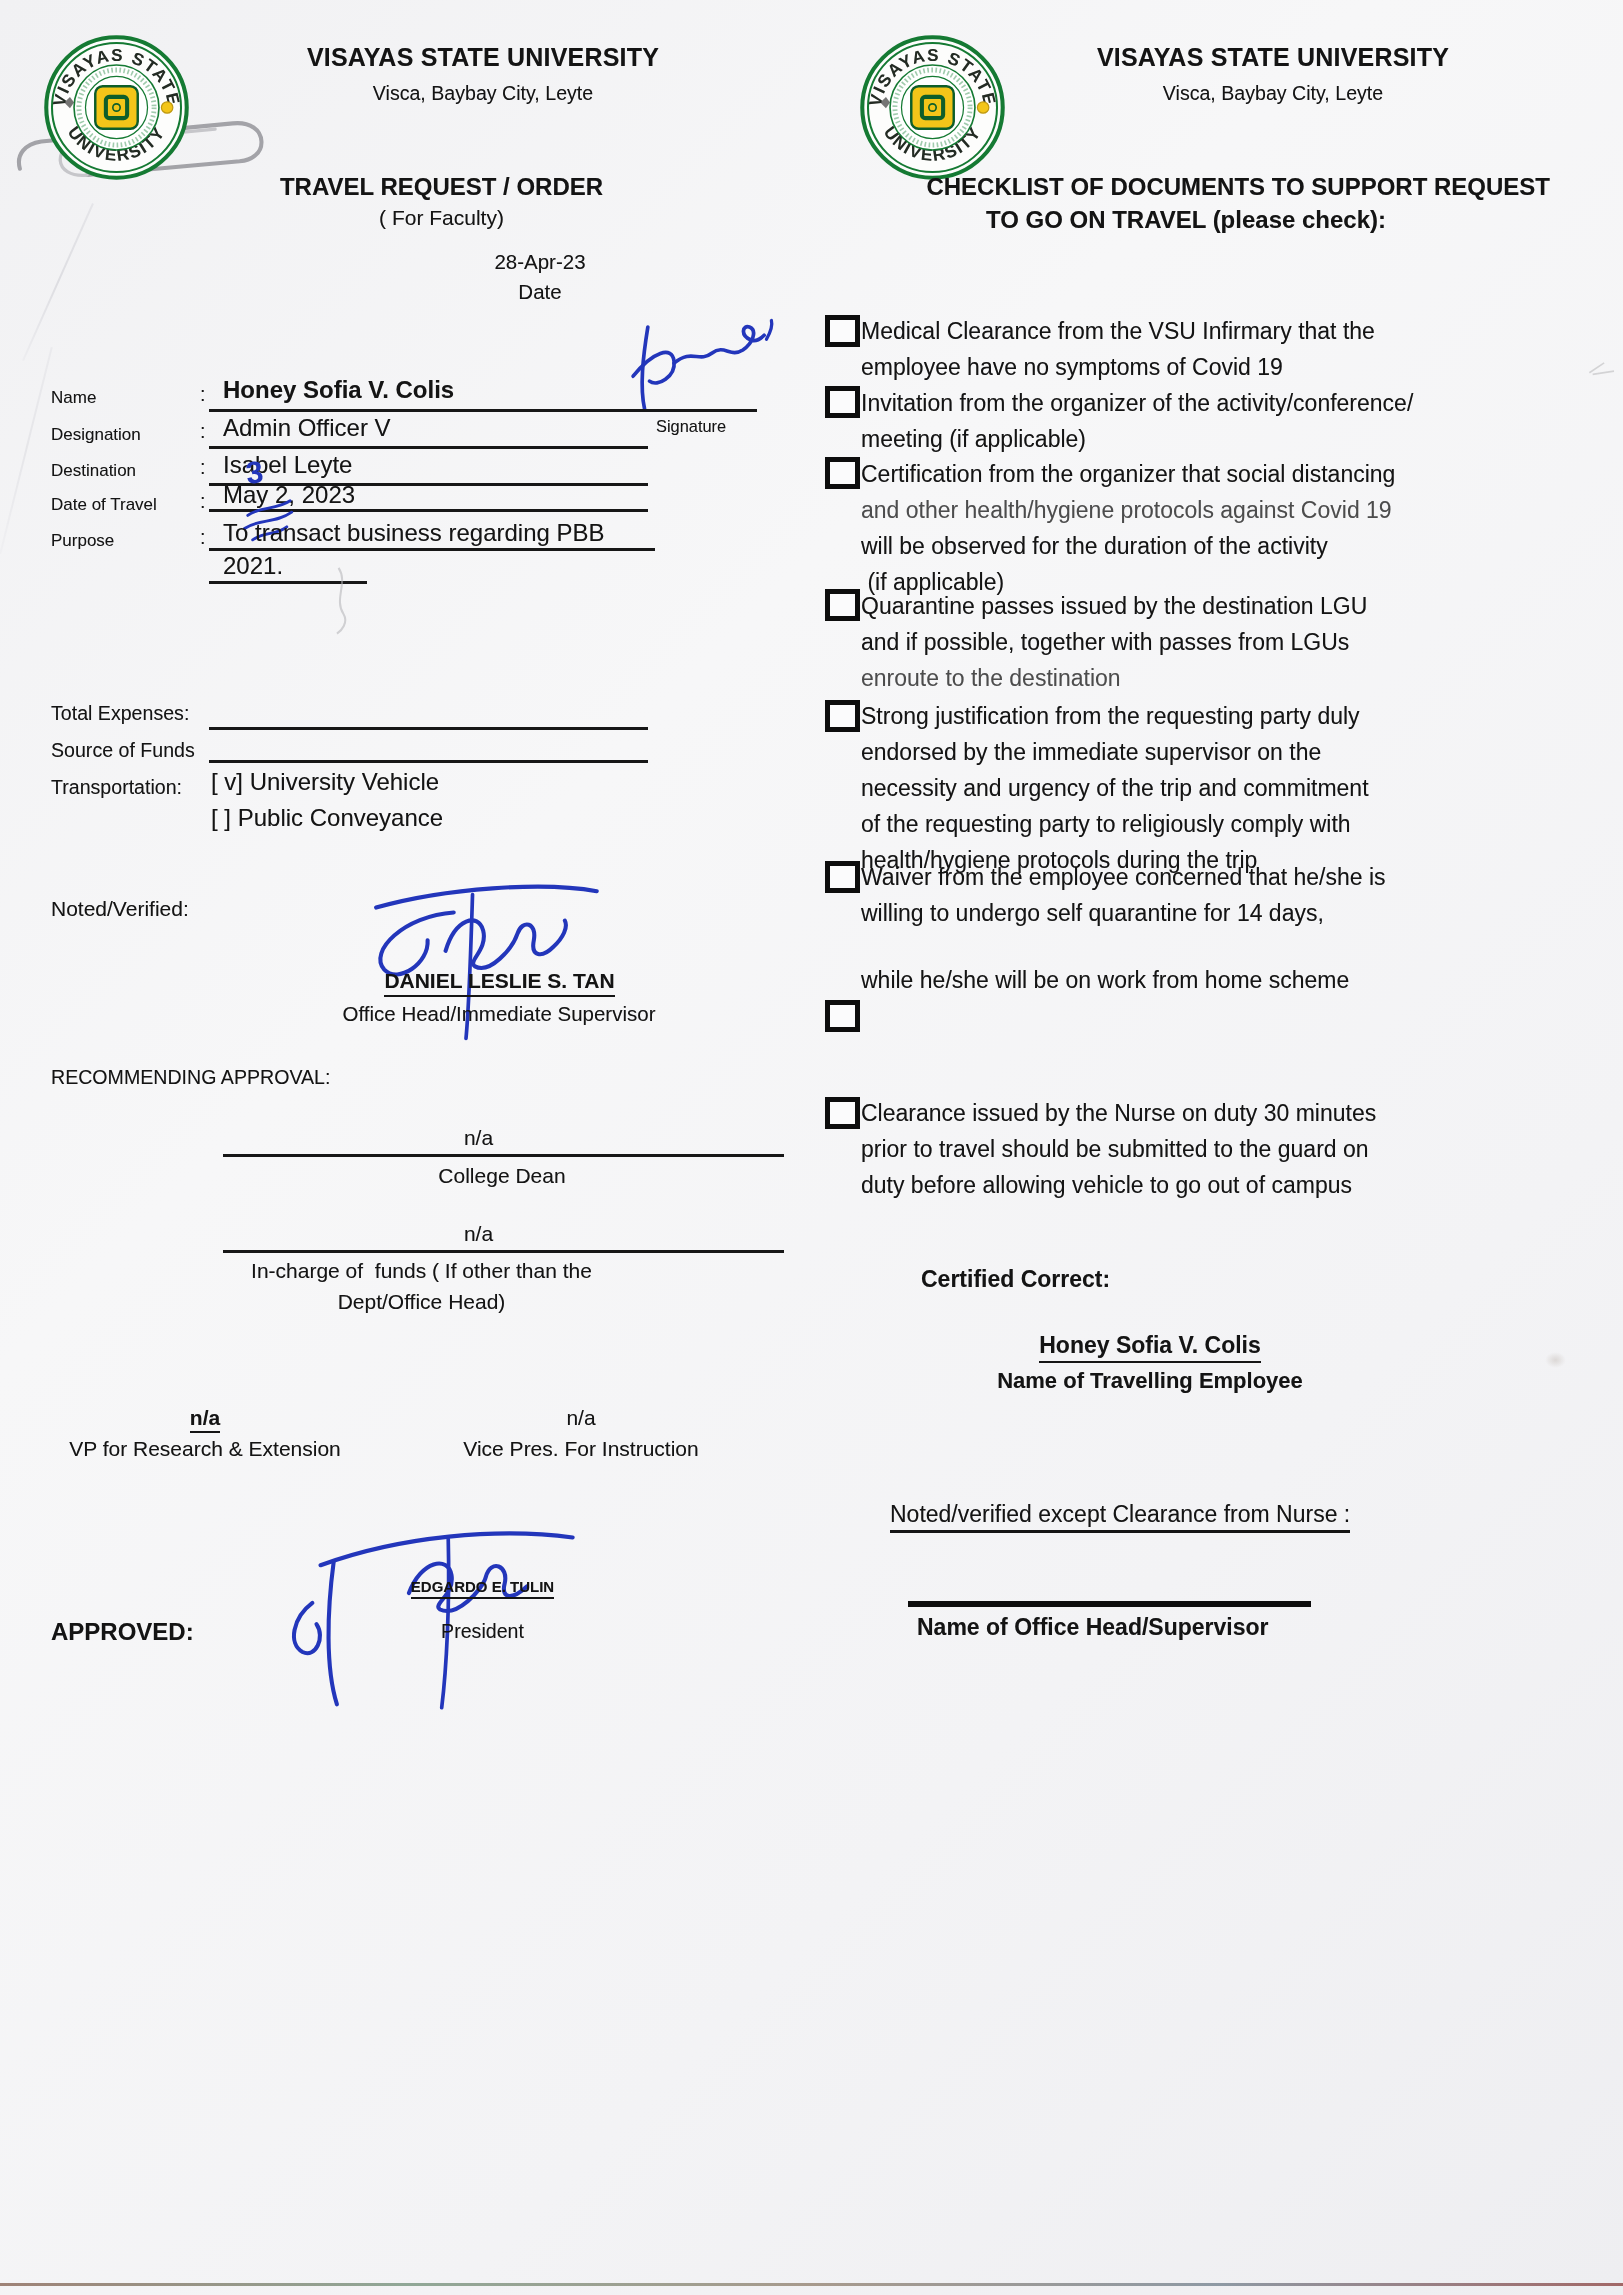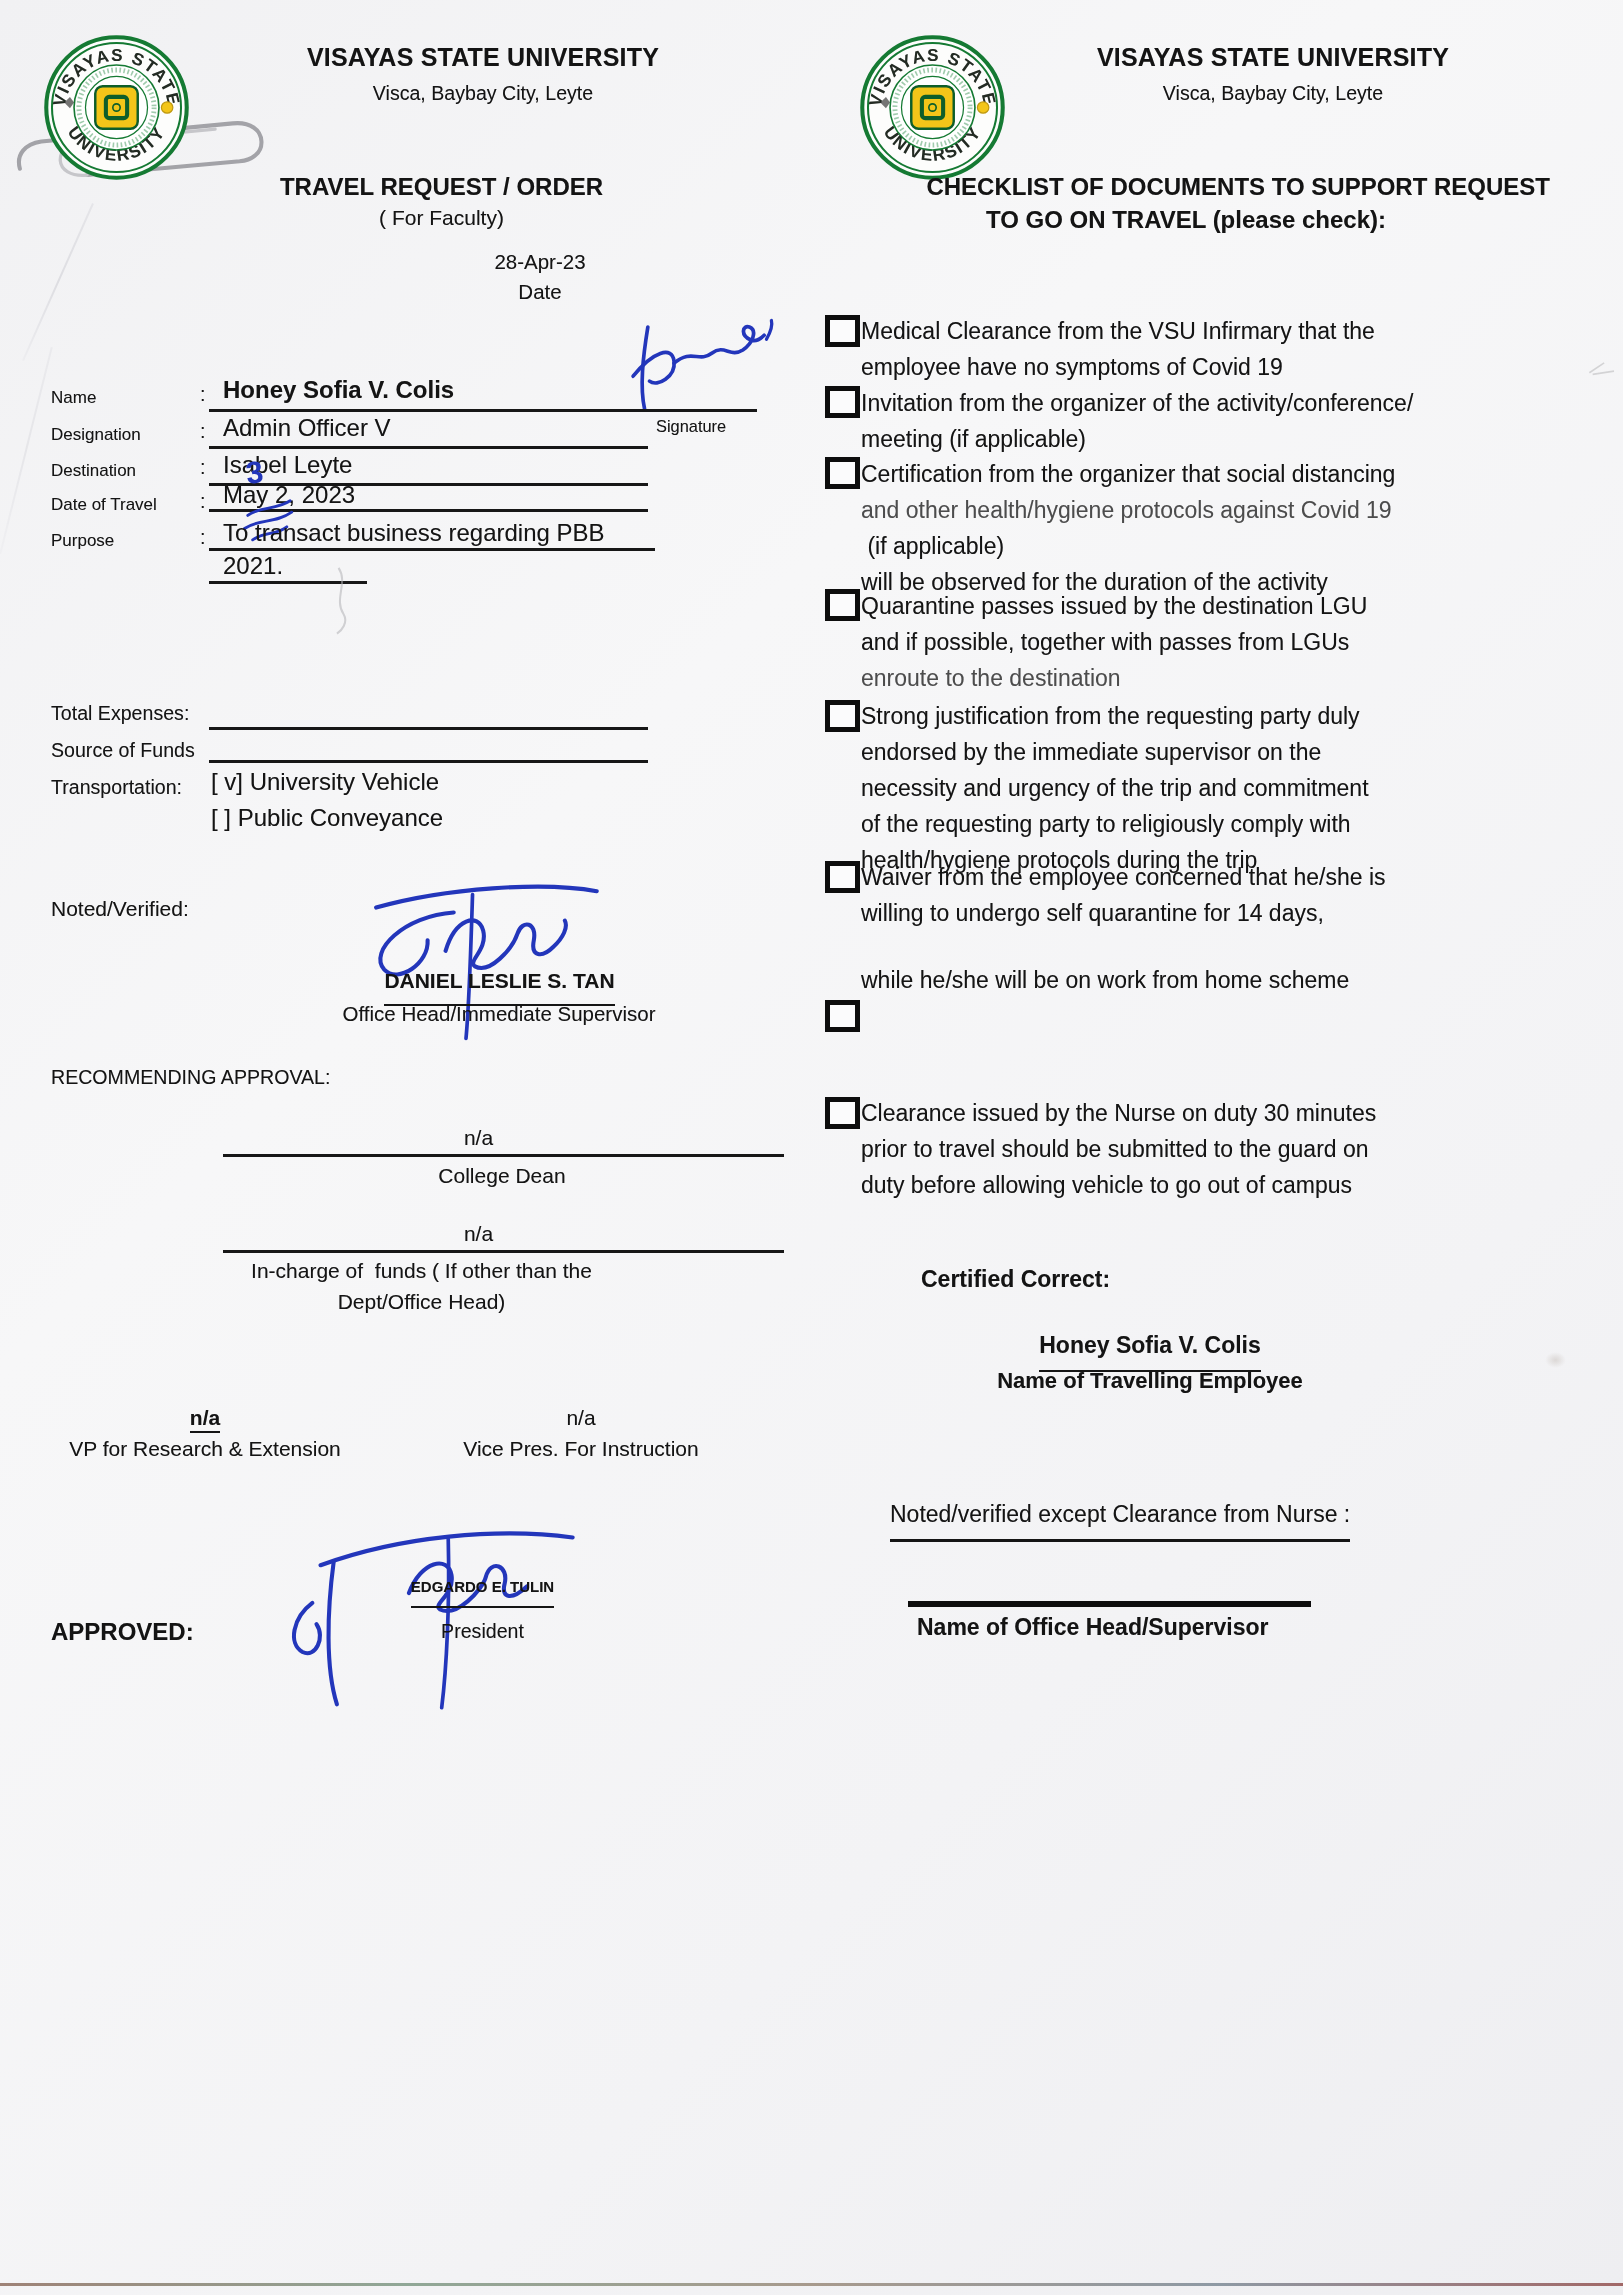--- a/index.html
+++ b/index.html
@@ -10,21 +10,21 @@
     text-shadow:0 0 0.5px rgba(20,20,20,.28);
   }
   .abs{position:absolute;}
   .b{font-weight:bold;}
   .c{text-align:center;}
   .pre{white-space:pre-wrap;}
   .lbl{font-size:17px;}
   .lbl2{font-size:19.6px;}
   .val{font-size:24px;}
   .line{position:absolute;background:#171717;height:2.5px;}
-  .u{border-bottom:2.5px solid #151515;padding-bottom:11px;}
+  .u{border-bottom:2.5px solid #151515;padding-bottom:2px;}
   .title{font-size:25px;font-weight:bold;letter-spacing:0.2px;}
   .addr{font-size:19.6px;}
   .h2{font-size:24px;font-weight:bold;}
   .h3{font-size:21px;}
   .cl-line{line-height:36px;font-size:23px;white-space:pre-wrap;}
   .cl-box{position:absolute;width:24.6px;height:22px;border:5.7px solid #0d0d0d;background:#fbfbfc;}
   .faded{opacity:.75;filter:blur(0.3px);}
   .gap-top{margin-top:31px;}
   .ink{stroke:#2336bb;fill:none;stroke-linecap:round;stroke-linejoin:round;}
   .artifact{position:absolute;opacity:.55;}
@@ -209,22 +209,22 @@
   <div class="cl-box" style="left:825px;top:386px;"></div>
   <div class="abs" style="left:861px;top:385px;width:692px;">
     <div class="cl-line">Invitation from the organizer of the activity/conference/</div>
     <div class="cl-line">meeting (if applicable)</div>
   </div>
 
   <div class="cl-box" style="left:825px;top:457px;"></div>
   <div class="abs" style="left:861px;top:456px;width:692px;">
     <div class="cl-line">Certification from the organizer that social distancing</div>
     <div class="cl-line faded">and other health/hygiene protocols against Covid 19</div>
+    <div class="cl-line">will be observed for the duration of the activity</div>
     <div class="cl-line"> (if applicable)</div>
-    <div class="cl-line">will be observed for the duration of the activity</div>
   </div>
 
   <div class="cl-box" style="left:825px;top:589px;"></div>
   <div class="abs" style="left:861px;top:588px;width:692px;">
     <div class="cl-line">Quarantine passes issued by the destination LGU</div>
     <div class="cl-line">and if possible, together with passes from LGUs</div>
     <div class="cl-line faded">enroute to the destination</div>
   </div>
 
   <div class="cl-box" style="left:825px;top:700px;"></div>

